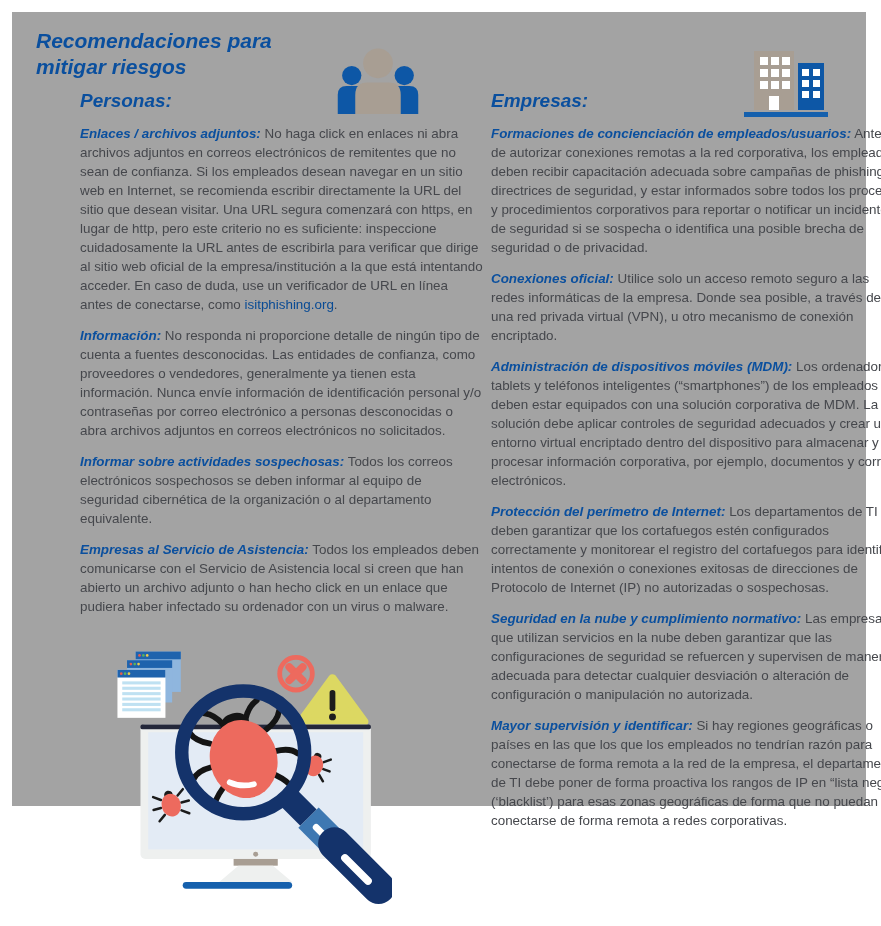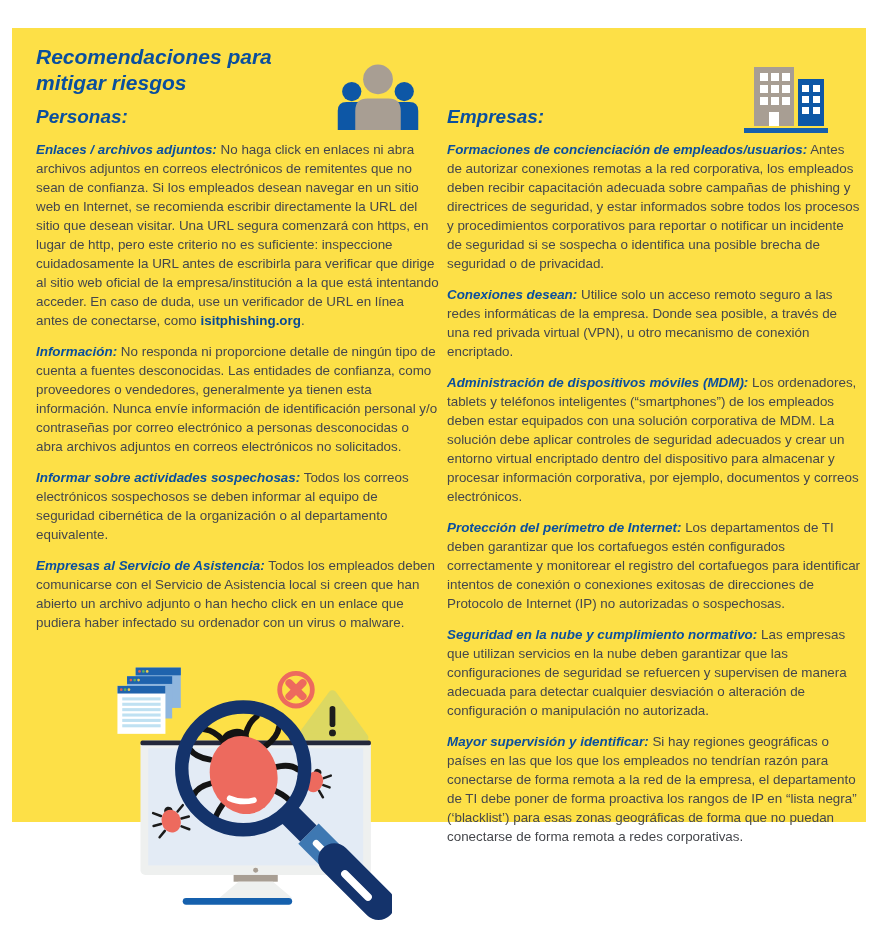--- a/index.html
+++ b/index.html
@@ -1,30 +1,30 @@
 <!DOCTYPE html>
 <html><head>
 <meta charset="utf-8">
 <style>
   * { margin:0; padding:0; box-sizing:border-box; }
   html,body { width:881px; height:926px; background:#ffffff; }
   body { font-family:"Liberation Sans","DejaVu Sans",sans-serif; position:relative; overflow:hidden; }
-  .panel { position:absolute; left:12px; top:28px; width:854px; height:794px; background:#fde047; }
+  .panel { position:absolute; left:12px; top:12px; width:854px; height:794px; background:#a3a3a3; }
   .page-title { position:absolute; left:24px; top:16px; color:#0a4f9e; font-size:21px; line-height:26px; font-weight:bold; font-style:italic; }
   .people-icon { position:absolute; left:322px; top:32px; }
   .buildings-icon { position:absolute; left:728px; top:36px; }
-  .col { position:absolute; top:0; }
+  .col { position:absolute; top:0;margin-left:44px; }
   .col-left  { left:24px;  width:403px; }
   .col-right { left:435px; width:415px; }
   h2.sec { color:#0a4f9e; font-size:19px; font-weight:bold; font-style:italic; }
   .col-left  h2.sec { margin-top:78px; }
   .col-right h2.sec { margin-top:78px; }
   p.para { margin-top:12px; font-size:13.4px; line-height:19px; color:#45474c; }
   .lead { color:#0a4f9e; font-weight:bold; font-style:italic; }
-  a.link { color:#084a94; font-weight:bold; text-decoration:none; cursor:pointer; }
+  a.link { color:#084a94; font-weight:normal; text-decoration:none; cursor:pointer; }
   .illustration { position:absolute; left:92px; top:628px; }
 </style>
 </head>
 <body>
 
 <div class="panel">
 
   <h1 class="page-title">
     <span style="display:block">Recomendaciones para</span>
     <span style="display:block">mitigar riesgos</span>
@@ -91,21 +91,21 @@
   </div>
 
   <div class="col col-right">
     <h2 class="sec">Empresas:</h2>
 
     <p class="para">
       <span class="lead">Formaciones de concienciación de empleados/usuarios:</span>
       <span>Antes de autorizar conexiones remotas a la red corporativa, los empleados deben recibir capacitación adecuada sobre campañas de phishing y directrices de seguridad, y estar informados sobre todos los procesos y procedimientos corporativos para reportar o notificar un incidente de seguridad si se sospecha o identifica una posible brecha de seguridad o de privacidad.</span>
     </p>
     <p class="para">
-      <span class="lead">Conexiones desean:</span>
+      <span class="lead">Conexiones oficial:</span>
       <span>Utilice solo un acceso remoto seguro a las redes informáticas de la empresa. Donde sea posible, a través de una red privada virtual (VPN), u otro mecanismo de conexión encriptado.</span>
     </p>
     <p class="para">
       <span class="lead">Administración de dispositivos móviles (MDM):</span>
       <span>Los ordenadores, tablets y teléfonos inteligentes (“smartphones”) de los empleados deben estar equipados con una solución corporativa de MDM. La solución debe aplicar controles de seguridad adecuados y crear un entorno virtual encriptado dentro del dispositivo para almacenar y procesar información corporativa, por ejemplo, documentos y correos electrónicos.</span>
     </p>
     <p class="para">
       <span class="lead">Protección del perímetro de Internet:</span>
       <span>Los departamentos de TI deben garantizar que los cortafuegos estén configurados correctamente y monitorear el registro del cortafuegos para identificar intentos de conexión o conexiones exitosas de direcciones de Protocolo de Internet (IP) no autorizadas o sospechosas.</span>
     </p>

